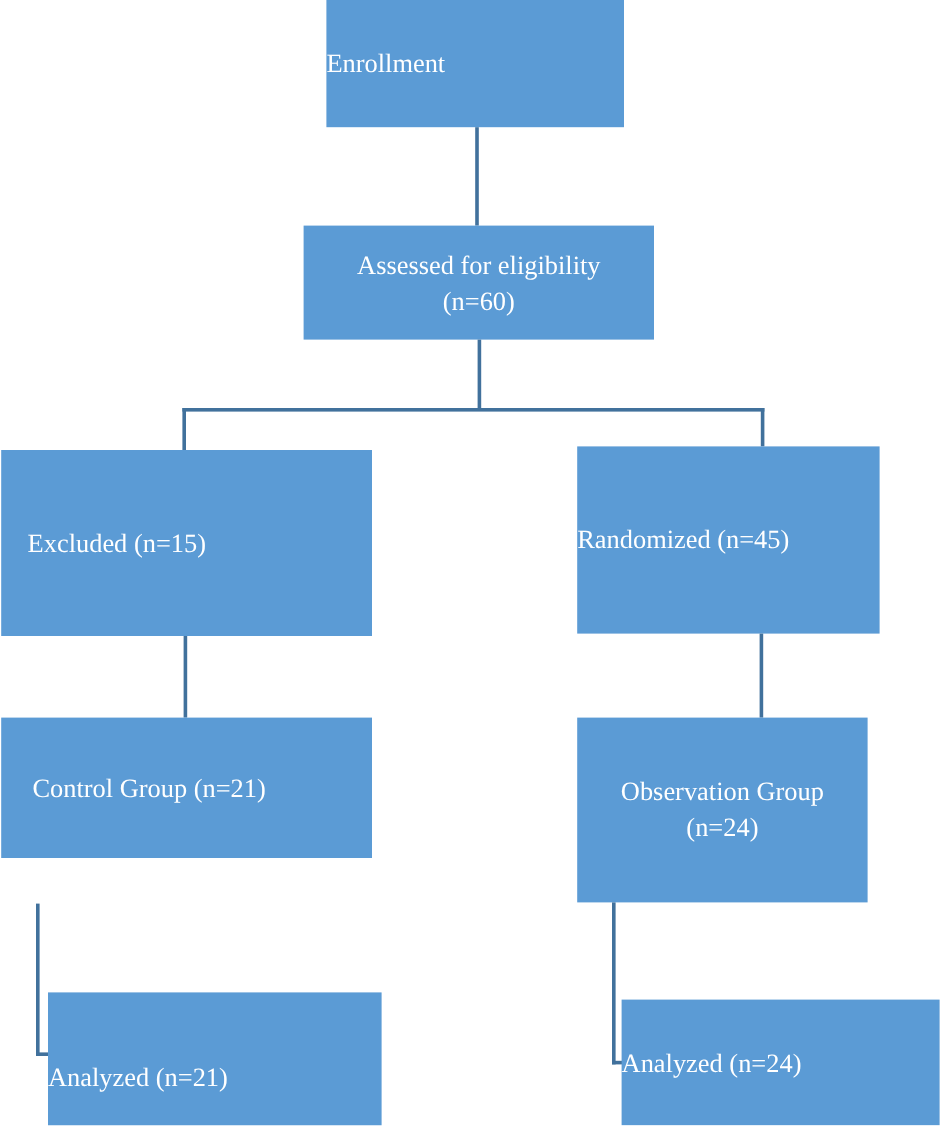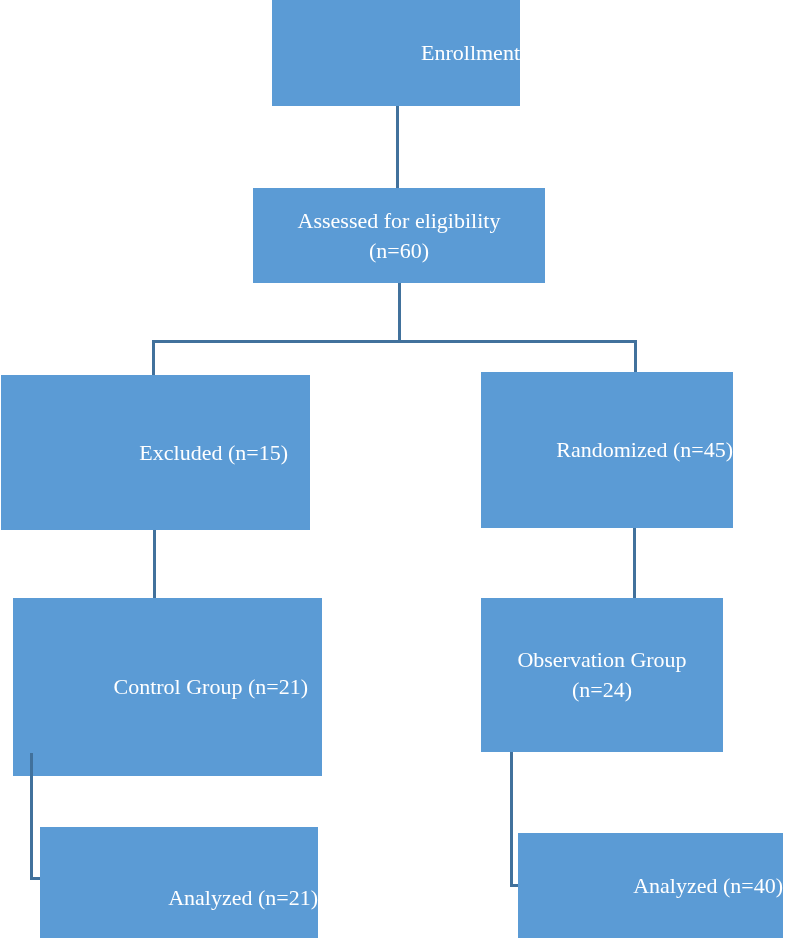--- a/index.html
+++ b/index.html
@@ -15,21 +15,21 @@
     overflow:hidden;
     font-family:"Liberation Serif","DejaVu Serif",serif;
   }
   .box{
     position:absolute;
     background:var(--box-fill);
     color:var(--text);
     display:flex;
     flex-direction:column;
     justify-content:center;
-    align-items:flex-end;
+    align-items:flex-start;
     text-align:center;
     font-size:22px;
     line-height:1.36;
     box-sizing:border-box;
   }
   .box p{margin:2px 0;}
   .line{position:absolute;background:var(--connector);}
 </style>
 </head>
 <body>
@@ -57,35 +57,35 @@
   </div>
 
   <div class="box" style="left:481px;top:372px;width:252px;height:156px;">
     <p>Randomized (n=45)</p>
   </div>
 
   <div class="line" style="left:153px;top:530px;width:3px;height:68px;"></div>
 
   <div class="line" style="left:633px;top:528px;width:3px;height:70px;"></div>
 
-  <div class="box" style="left:1px;top:598px;width:309px;height:178px;padding:0 14px;margin-left:12px;">
+  <div class="box" style="left:1px;top:598px;width:309px;height:117px;padding:0 26px;">
     <p>Control Group (n=21)</p>
   </div>
 
   <div class="box" style="left:481px;top:598px;width:242px;height:154px;padding:0 10px;">
     <p>Observation Group (n=24)</p>
   </div>
 
   <div class="line" style="left:30px;top:753px;width:3px;height:127px;"></div>
   <div class="line" style="left:30px;top:877px;width:11px;height:3px;"></div>
 
   <div class="line" style="left:510px;top:752px;width:3px;height:135px;"></div>
   <div class="line" style="left:510px;top:884px;width:9px;height:3px;"></div>
 
   <div class="box" style="left:40px;top:827px;width:278px;height:141px;">
     <p>Analyzed (n=21)</p>
   </div>
 
   <div class="box" style="left:518px;top:833px;width:265px;height:105px;">
-    <p>Analyzed (n=40)</p>
+    <p>Analyzed (n=24)</p>
   </div>
 
 </div>
 
 </body></html>

